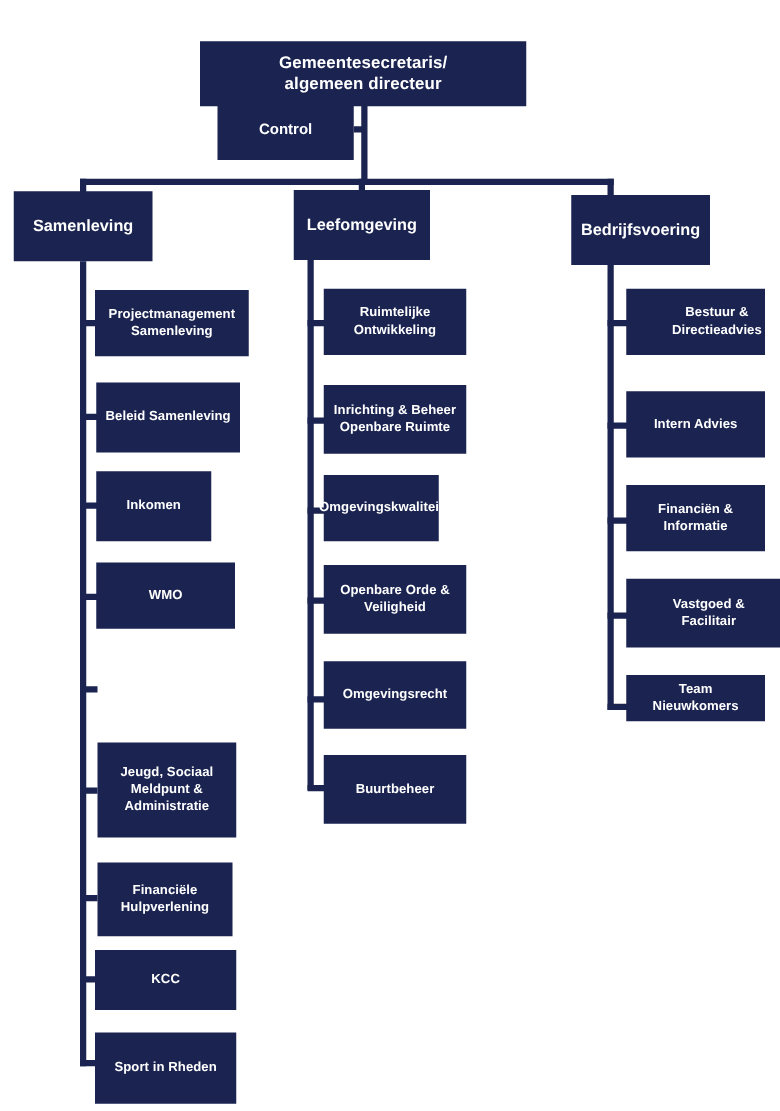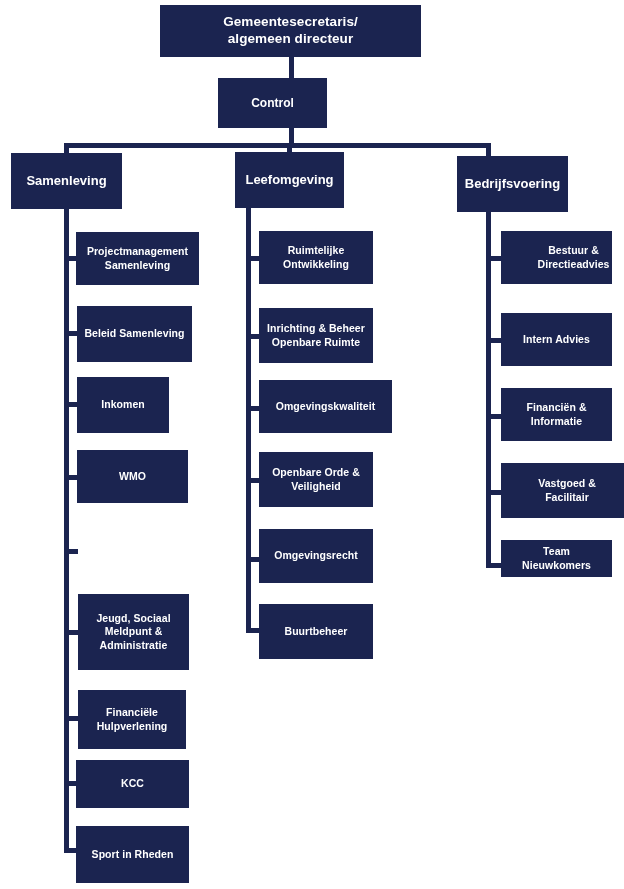--- a/index.html
+++ b/index.html
@@ -29,20 +29,21 @@
     text-align: center;
     font-weight: bold;
     line-height: 1.25;
     padding: 2px 6px;
     z-index: 2;
     white-space: pre-line;
   }
   .node.root {
     font-size: 13.5px;
     letter-spacing: 0.1px;
+    margin-top: 28px;
   }
   .node.staff {
     font-size: 12px;
   }
   .node.branch {
     font-size: 13px;
   }
   .node.leaf {
     font-size: 10.5px;
     letter-spacing: 0.05px;
@@ -68,21 +69,21 @@
   <div class="conn" style="left:287px; top:143px; width:5px; height:12px;"></div>
   <div class="conn" style="left:486px; top:143px; width:5px; height:16px;"></div>
 
   <div class="conn" style="left:64px; top:209px; width:5px; height:644px;"></div>
   <div class="conn" style="left:246px; top:208px; width:5px; height:424px;"></div>
   <div class="conn" style="left:486px; top:212px; width:5px; height:356px;"></div>
 
   <div class="node root" style="left:160px; top:5px; width:261px; height:52px;">Gemeentesecretaris/
 algemeen directeur</div>
 
-  <div class="node staff" style="left:174px; top:78px; width:109px; height:50px;margin-left:44px;">Control</div>
+  <div class="node staff" style="left:174px; top:78px; width:109px; height:50px;">Control</div>
 
   <div class="node branch" style="left:11px; top:153px; width:111px; height:56px;">Samenleving</div>
 
   <div class="node branch" style="left:235px; top:152px; width:109px; height:56px;">Leefomgeving</div>
 
   <div class="node branch" style="left:433px; top:156px; width:111px; height:56px;margin-left:24px;">Bedrijfsvoering</div>
 
   <div class="conn" style="left:64px; top:256px; width:14px; height:5px;"></div>
   <div class="node leaf" style="left:76px; top:232px; width:123px; height:53px;">Projectmanagement
 Samenleving</div>
@@ -115,21 +116,21 @@
 
   <div class="conn" style="left:246px; top:256px; width:15px; height:5px;"></div>
   <div class="node leaf" style="left:259px; top:231px; width:114px; height:53px;">Ruimtelijke
 Ontwikkeling</div>
 
   <div class="conn" style="left:246px; top:334px; width:15px; height:5px;"></div>
   <div class="node leaf" style="left:259px; top:308px; width:114px; height:55px;">Inrichting &amp; Beheer
 Openbare Ruimte</div>
 
   <div class="conn" style="left:246px; top:406px; width:15px; height:5px;"></div>
-  <div class="node leaf" style="left:259px; top:380px; width:133px; height:53px;">Omgevingskwaliteit</div>
+  <div class="node leaf" style="left:259px; top:380px; width:92px; height:53px;">Omgevingskwaliteit</div>
 
   <div class="conn" style="left:246px; top:478px; width:15px; height:5px;"></div>
   <div class="node leaf" style="left:259px; top:452px; width:114px; height:55px;">Openbare Orde &amp;
 Veiligheid</div>
 
   <div class="conn" style="left:246px; top:557px; width:15px; height:5px;"></div>
   <div class="node leaf" style="left:259px; top:529px; width:114px; height:54px;">Omgevingsrecht</div>
 
   <div class="conn" style="left:246px; top:628px; width:15px; height:5px;"></div>
   <div class="node leaf" style="left:259px; top:604px; width:114px; height:55px;">Buurtbeheer</div>

